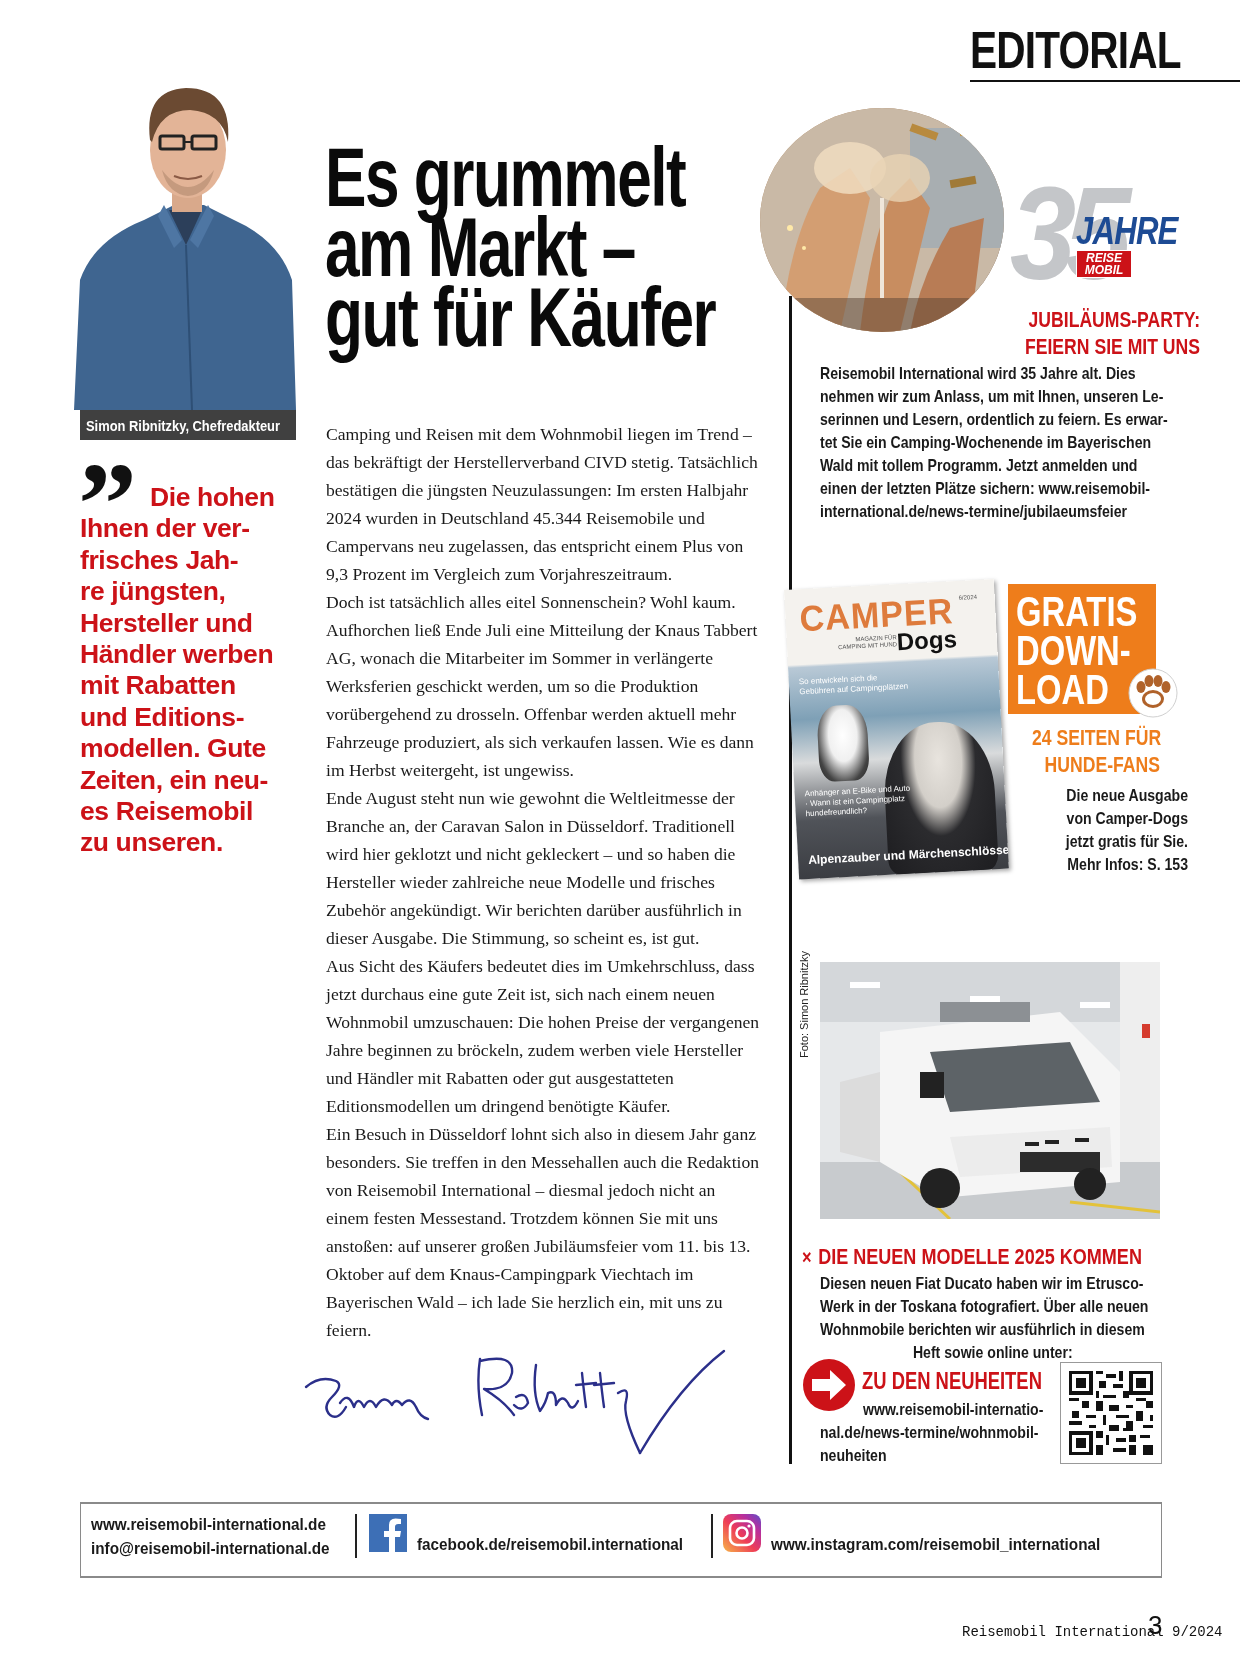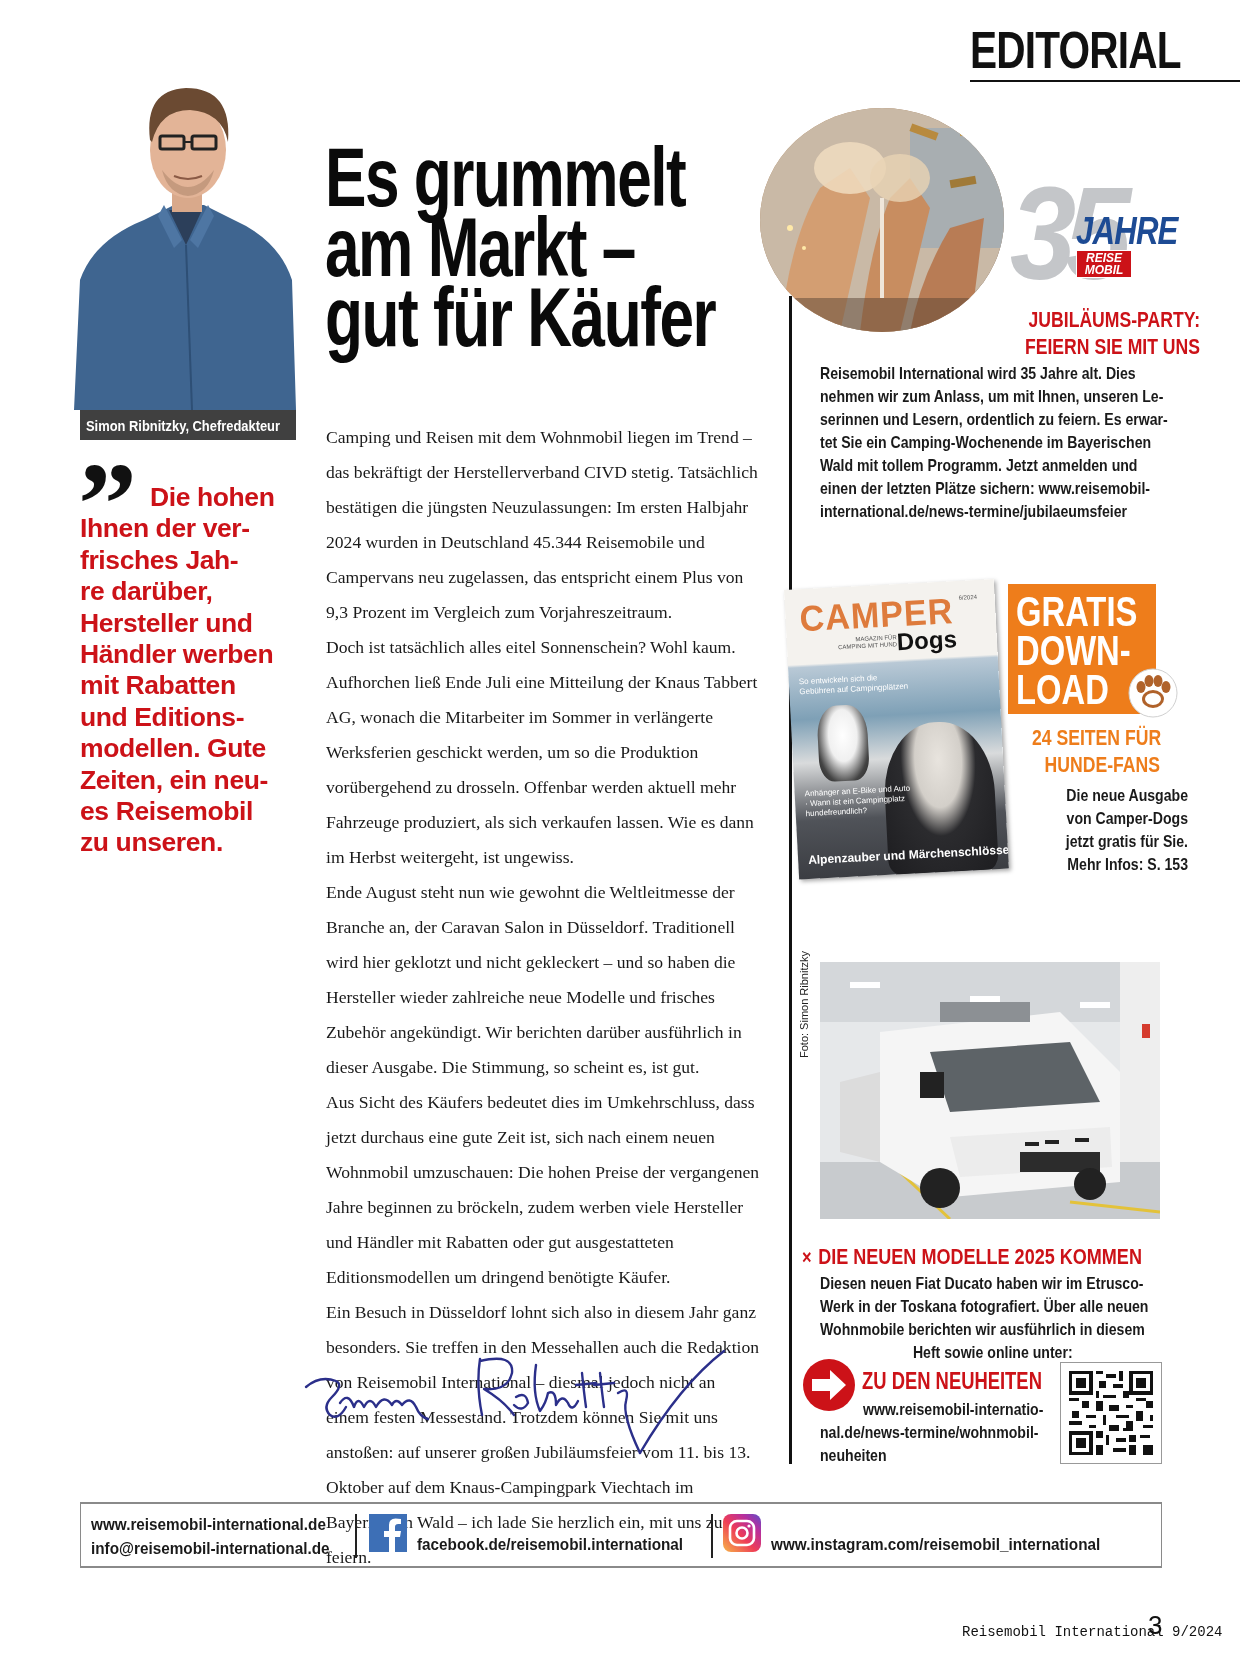--- a/index.html
+++ b/index.html
@@ -40,21 +40,21 @@
   .headline {
     position: absolute; left: 325px; top: 142px; width: 560px;
     font-weight: 700; font-size: 84px; line-height: 70px; letter-spacing: -2px; color: #0a0a0a;
     transform: scaleX(0.74); transform-origin: left top;
   }
   .headline div { white-space: nowrap; }
 
   
   .body-text {
     position: absolute; left: 326px; top: 420px; width: 436px;
-    font-family: "Liberation Serif", serif; font-size: 17.6px; line-height: 35px; color: #1a1a1a;
+    font-family: "Liberation Serif", serif; font-size: 17.6px; line-height: 28px; color: #1a1a1a;
   }
   .body-text p { margin: 0; }
 
   
   .signature { position: absolute; left: 300px; top: 1345px; width: 460px; height: 120px; }
 
   
   .vrule { position: absolute; left: 789px; top: 296px; width: 3px; height: 1168px; background: #111; }
 
   
@@ -144,21 +144,21 @@
     line-height: 1; white-space: nowrap; transform: scaleX(0.8); transform-origin: left top;
   }
   .neuheiten-url { left: 820px; top: 1398px; width: 260px; }
   .neuheiten-url div { white-space: nowrap; }
   .neuheiten-url .first { padding-left: 50px; }
 
   .qr { position: absolute; left: 1060px; top: 1362px; width: 102px; height: 102px; border: 1px solid #999; padding: 8px; background: #fff; }
   .qr svg { width: 100%; height: 100%; display: block; }
 
   
-  .footer-bar { position: absolute; left: 80px; top: 1502px; width: 1082px; height: 66px; border-top: 2px solid #8a8a8a; border-bottom: 2px solid #8a8a8a; border-left: 1px solid #8a8a8a; border-right: 1px solid #8a8a8a; }
+  .footer-bar { position: absolute; left: 80px; top: 1502px; width: 1082px; height: 76px; border-top: 2px solid #8a8a8a; border-bottom: 2px solid #8a8a8a; border-left: 1px solid #8a8a8a; border-right: 1px solid #8a8a8a; }
   .fb-text { position: absolute; font-weight: 700; font-size: 17px; color: #1a1a1a; white-space: nowrap; transform: scaleX(0.9); transform-origin: left top; line-height: 1; }
   .fb-web { left: 10px; top: 12px; }
   .fb-mail { left: 10px; top: 36px; }
   .fb-div1 { position: absolute; left: 274px; top: 10px; width: 2px; height: 44px; background: #222; }
   .fb-div2 { position: absolute; left: 630px; top: 10px; width: 2px; height: 44px; background: #222; }
   .fb-icon { position: absolute; top: 10px; width: 38px; height: 38px; }
   .fb-facebook-icon { left: 288px; background: #3d6fb6; }
   .fb-insta-icon { left: 642px; border-radius: 8px; background: linear-gradient(45deg, #f7b548 0%, #ee3d57 45%, #b72f9d 75%, #5a4fc9 100%); }
   .fb-fbtext { left: 336px; top: 32px; }
   .fb-igtext { left: 690px; top: 32px; }
@@ -198,21 +198,21 @@
 </div>
 <div class="caption-bar">
     <span>Simon Ribnitzky, Chefredakteur</span>
   </div>
 
 <div class="quote-mark">”</div>
 <div class="pullquote">
   <div><span class="indent"></span><span>Die hohen</span></div>
   <div>Ihnen der ver-</div>
   <div>frisches Jah-</div>
-  <div>re darüber,</div>
+  <div>re jüngsten,</div>
   <div>Hersteller und</div>
   <div>Händler werben</div>
   <div>mit Rabatten</div>
   <div>und Editions-</div>
   <div>modellen. Gute</div>
   <div>Zeiten, ein neu-</div>
   <div>es Reisemobil</div>
   <div>zu unseren.</div>
 </div>
 

